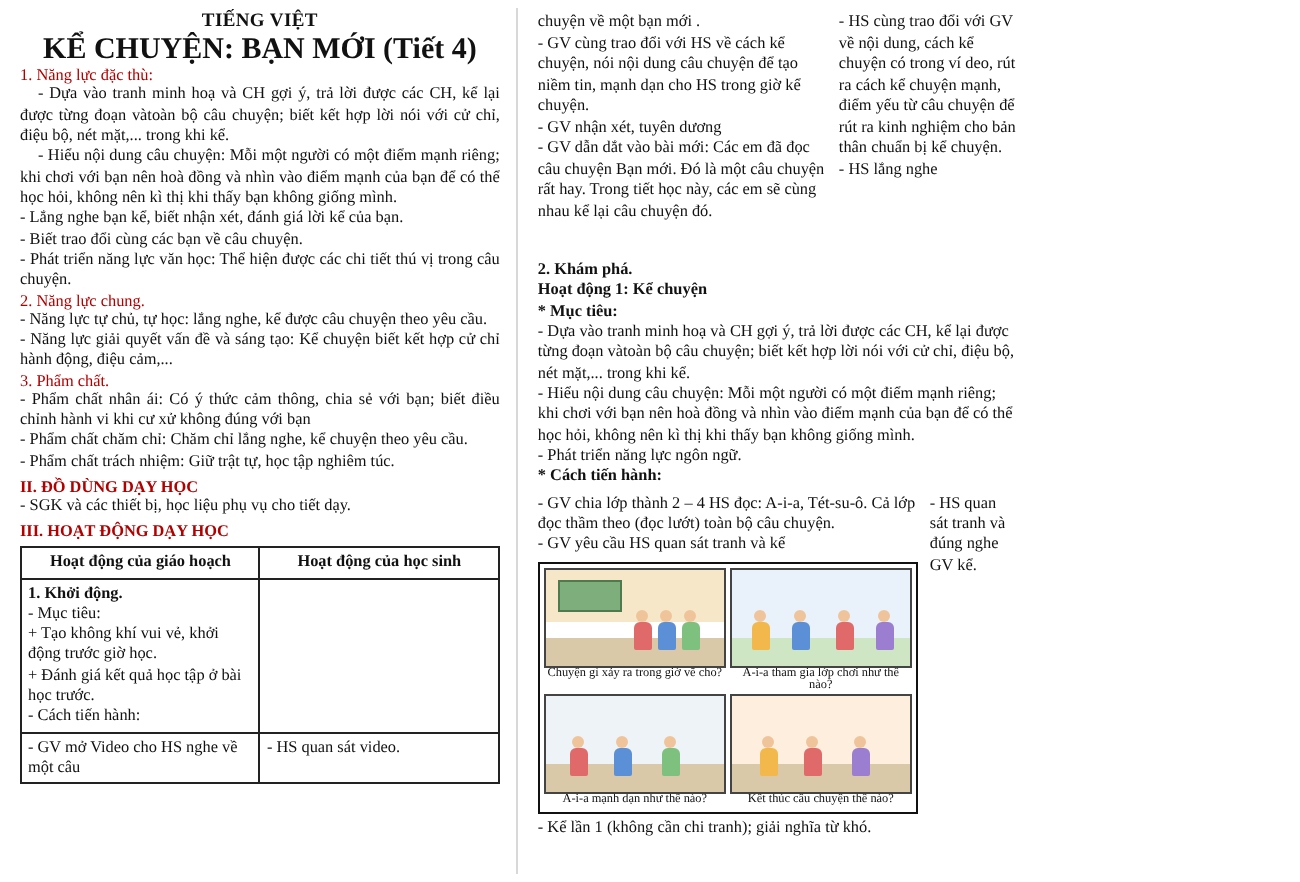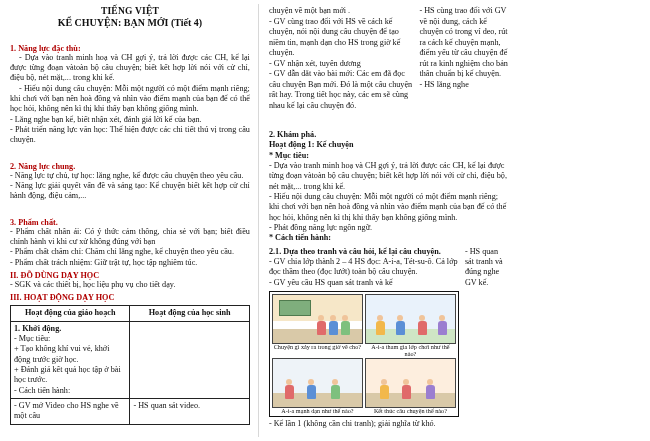--- a/index.html
+++ b/index.html
@@ -24,23 +24,23 @@
     width:325px;
     padding:2px 8px 2px 4px;
     border-right:1px solid #d8d8d8;
   }
   .col-right{
     width:325px;
     padding:2px 4px 2px 10px;
   }
   .title-block{text-align:center;line-height:1.12;}
   .t1{font-size:9.5px;font-weight:bold;letter-spacing:.2px;}
-  .t2{font-size:10px;font-weight:bold;}
+  .t2{font-size:15px;font-weight:bold;}
   .h-sec{font-size:8.2px;font-weight:bold;color:#b00000;margin-top:3px;}
-  .h-sub-red{font-size:8.2px;font-weight:bold;color:#b00000;margin-top:16px;}
+  .h-sub-red{font-size:8.2px;font-weight:normal;color:#b00000;margin-top:0;}
   p.l{font-size:8.2px;margin:0;line-height:1.26;text-align:justify;}
   p.l.ind{text-indent:9px;}
   .tbl{
     width:100%;
     border-collapse:collapse;
     margin-top:3px;
     table-layout:fixed;
   }
   .tbl td,.tbl th{
     border:1px solid #222;
@@ -94,20 +94,21 @@
     <div class="title-block">
       <div class="t1">TIẾNG VIỆT</div>
       <div class="t2">KỂ CHUYỆN: BẠN MỚI (Tiết 4)</div>
     </div>
 
 
     <div class="h-sub-red">1. Năng lực đặc thù:</div>
     <p class="l ind">- Dựa vào tranh minh hoạ và CH gợi ý, trả lời được các CH, kể lại được từng đoạn vàtoàn bộ câu chuyện; biết kết hợp lời nói với cử chỉ, điệu bộ, nét mặt,... trong khi kể.</p>
     <p class="l ind">- Hiểu nội dung câu chuyện: Mỗi một người có một điểm mạnh riêng; khi chơi với bạn nên hoà đồng và nhìn vào điểm mạnh của bạn để có thể học hỏi, không nên kì thị khi thấy bạn không giống mình.</p>
     <p class="l">- Lắng nghe bạn kể, biết nhận xét, đánh giá lời kể của bạn.</p>
+    <p class="l">- Biết trao đổi cùng các bạn về câu chuyện.</p>
     <p class="l">- Phát triển năng lực văn học: Thể hiện được các chi tiết thú vị trong câu chuyện.</p>
 
     <div class="h-sub-red">2. Năng lực chung.</div>
     <p class="l">- Năng lực tự chủ, tự học: lắng nghe, kể được câu chuyện theo yêu cầu.</p>
     <p class="l">- Năng lực giải quyết vấn đề và sáng tạo: Kể chuyện biết kết hợp cử chỉ hành động, điệu cảm,...</p>
 
     <div class="h-sub-red">3. Phẩm chất.</div>
     <p class="l">- Phẩm chất nhân ái: Có ý thức cảm thông, chia sẻ với bạn; biết điều chỉnh hành vi khi cư xử không đúng với bạn</p>
     <p class="l">- Phẩm chất chăm chỉ: Chăm chỉ lắng nghe, kể chuyện theo yêu cầu.</p>
     <p class="l">- Phẩm chất trách nhiệm: Giữ trật tự, học tập nghiêm túc.</p>
@@ -161,27 +162,26 @@
         <p>- HS lắng nghe</p>
       </div>
     </div>
 
     <div class="rcell" style="margin-top:19px;">
       <p class="cellp b">2. Khám phá.</p>
       <p class="cellp b">Hoạt động 1: Kể chuyện</p>
       <p class="cellp b">* Mục tiêu:</p>
       <p class="cellp">- Dựa vào tranh minh hoạ và CH gợi ý, trả lời được các CH, kể lại được từng đoạn vàtoàn bộ câu chuyện; biết kết hợp lời nói với cử chỉ, điệu bộ, nét mặt,... trong khi kể.</p>
       <p class="cellp">- Hiểu nội dung câu chuyện: Mỗi một người có một điểm mạnh riêng; khi chơi với bạn nên hoà đồng và nhìn vào điểm mạnh của bạn để có thể học hỏi, không nên kì thị khi thấy bạn không giống mình.</p>
-      <p class="cellp">- Phát đồng năng lực ngôn ngữ.</p>
+      <p class="cellp">- Phát triển năng lực ngôn ngữ.</p>
       <p class="cellp b">* Cách tiến hành:</p>
     </div>
 
     <div class="two" style="margin-top:3px;">
       <div class="a rcell">
-        <p class="cellp b">2.1. Dựa theo tranh và câu hỏi, kể lại câu chuyện.</p>
         <p class="cellp">- GV chia lớp thành 2 – 4 HS đọc: A-i-a, Tét-su-ô. Cả lớp đọc thầm theo (đọc lướt) toàn bộ câu chuyện.</p>
         <p class="cellp">- GV yêu cầu HS quan sát tranh và kể</p>
 
         <div class="comic">
           <div class="comic-row">
             <div class="panel">
               <div class="wall"></div>
               <div class="ground" style="background:#d9c9a8;"></div>
               <div class="board"></div>
               <div class="fig" style="left:44px;">

